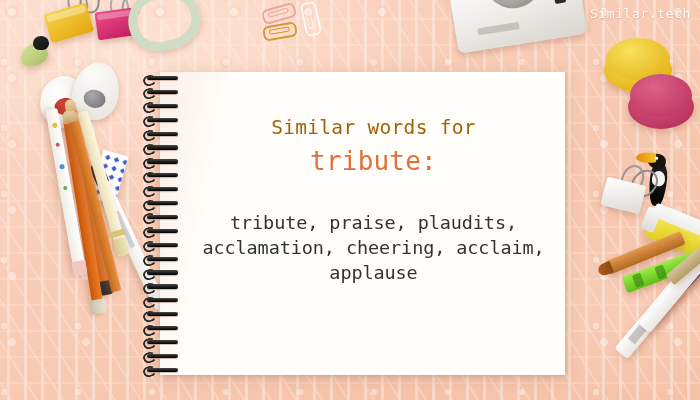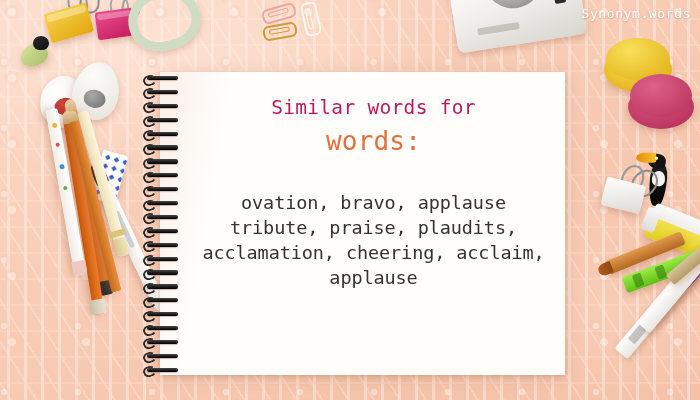--- a/index.html
+++ b/index.html
@@ -108,24 +108,24 @@
   .pad-text {
     position: absolute;
     left: 182px;
     top: 72px;
     width: 383px;
     height: 303px;
     text-align: center;
     z-index: 5;
   }
   .title-line {
-    margin-top: 24px;
+    margin-top: 44px;
     font-size: 19.5px;
     letter-spacing: .3px;
-    color: #be185d;
+    color: #a16207;
     line-height: 1.25;
   }
   .headword {
     margin-top: 5px;
     font-size: 26px;
     letter-spacing: .2px;
     color: #e1703b;
     line-height: 1.25;
   }
   .syn-block {
@@ -315,24 +315,23 @@
     <div class="ring"></div>
     <div class="ring"></div>
     <div class="ring"></div>
     <div class="ring"></div>
     <div class="ring"></div>
     <div class="ring"></div>
   </div>
 
   <div class="pad-text">
     <div class="title-line">Similar words for</div>
-    <div class="headword">words:</div>
+    <div class="headword">tribute:</div>
     <div class="syn-block">
-      <div class="syn-line">ovation, bravo, applause</div>
       <div class="syn-line">tribute, praise, plaudits,</div>
       <div class="syn-line">acclamation, cheering, acclaim,</div>
       <div class="syn-line">applause</div>
     </div>
   </div>
 
-  <div class="watermark">Synonym.words</div>
+  <div class="watermark">Similar.tech</div>
 
 </div>
 
 </body></html>

